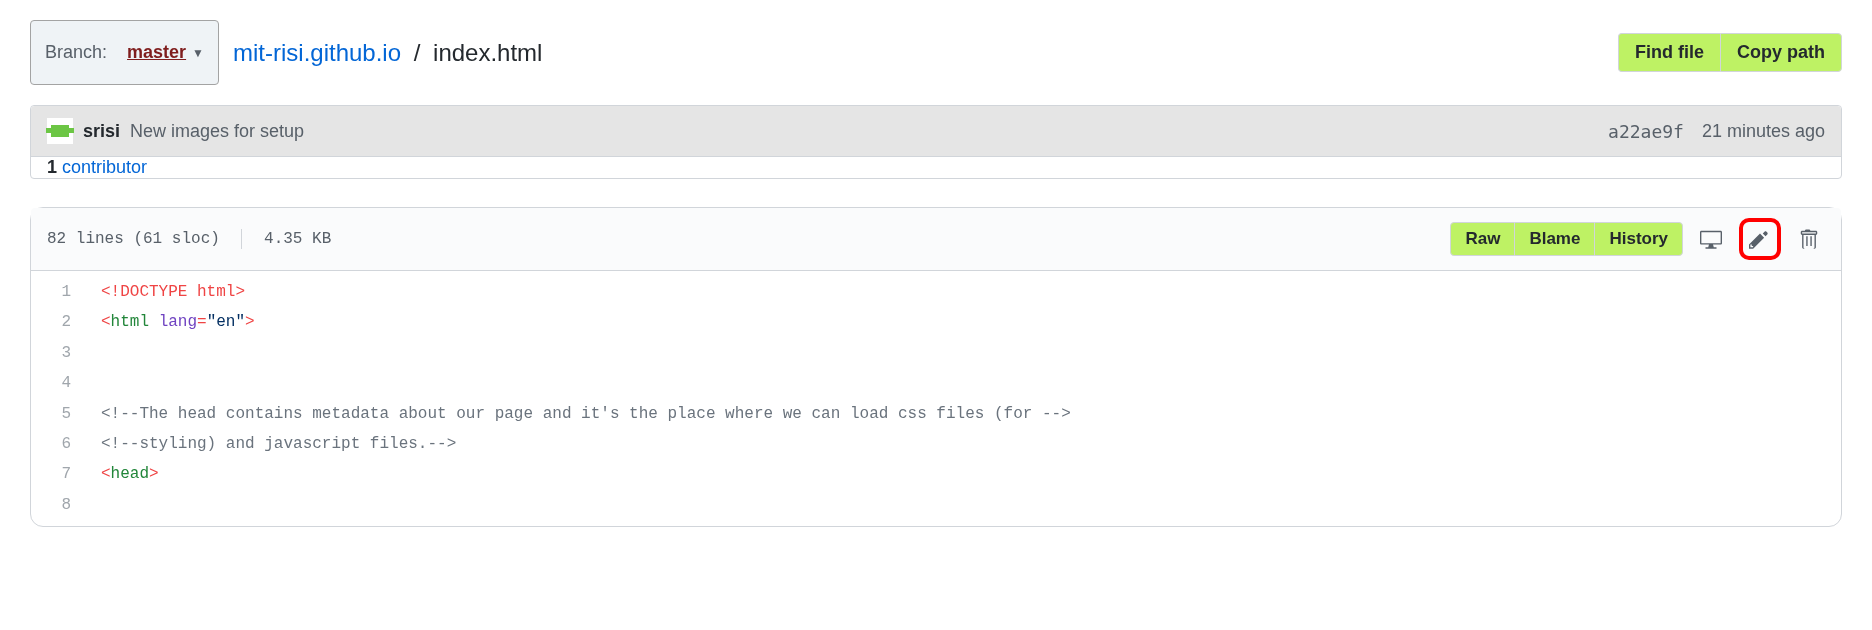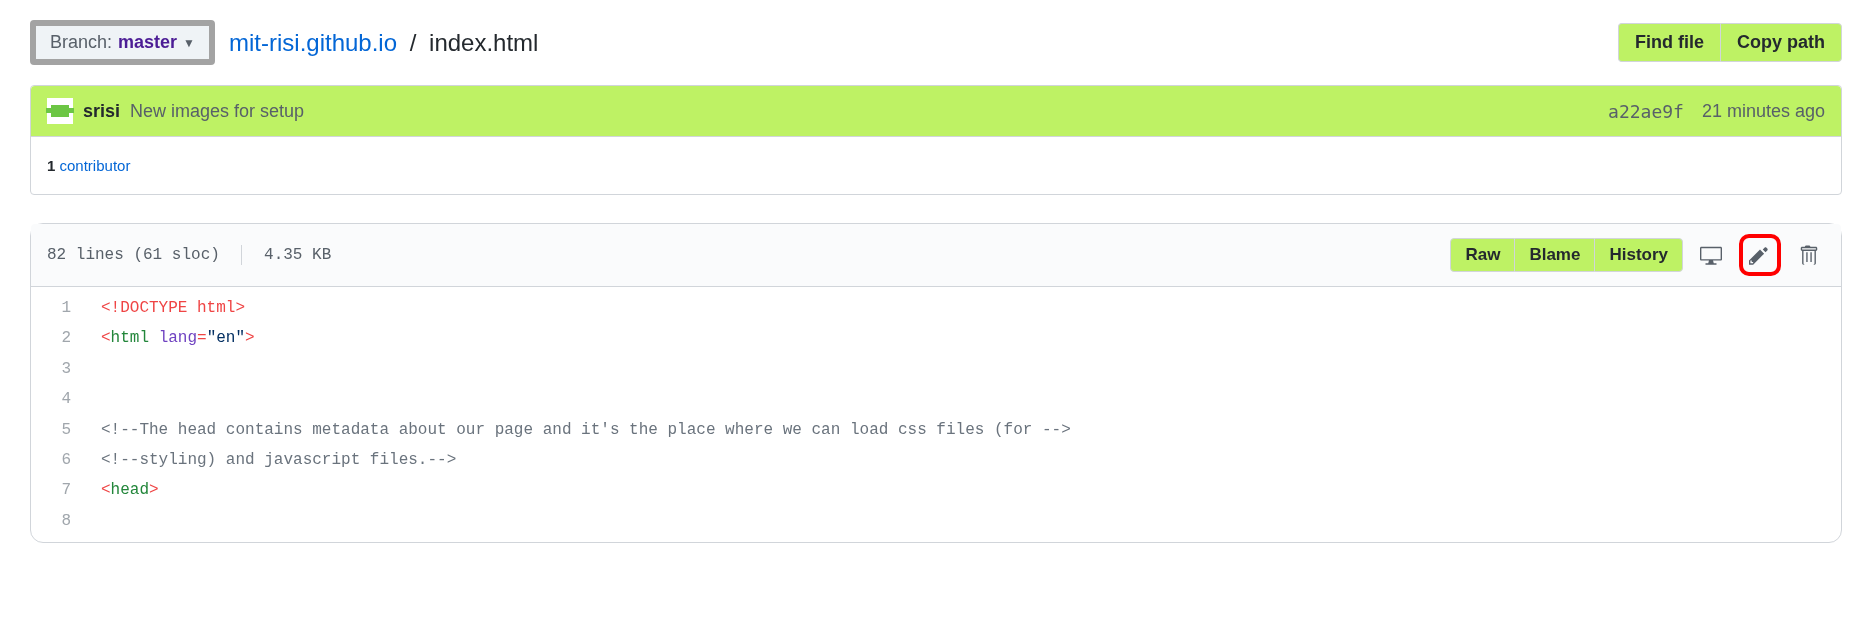--- a/index.html
+++ b/index.html
@@ -14,29 +14,29 @@
   .top-row {
     display: flex;
     align-items: center;
     justify-content: space-between;
     margin-bottom: 20px;
   }
   .top-left { display: flex; align-items: center; gap: 14px; }
   .branch-btn {
     display: inline-flex;
     align-items: center;
-    padding: 6px 14px;
+    padding: 21px 14px;
     font-size: 18px;
     background: #eff3f6;
-    border: 6px solid #a3a3a3;
+    border: 1px solid #a3a3a3;
     border-radius: 4px;
     cursor: pointer;
     color: #586069;
   }
-  .branch-btn .name { color: #4c1d95; font-weight: 600; margin-left: 6px; }
+  .branch-btn .name { color: #7f1d1d; font-weight: 600; margin-left: 20px; text-decoration: underline; }
   .branch-btn .caret { margin-left: 6px; font-size: 12px; }
   .breadcrumb { font-size: 24px; color: #24292e; }
   .breadcrumb .repo { color: #0366d6; }
   .breadcrumb .sep { margin: 0 6px; color: #24292e; }
   .breadcrumb .file { font-weight: 400; }
   .btn-group { display: flex; }
   .btn {
     padding: 8px 16px;
     font-size: 18px;
     font-weight: 600;
@@ -50,21 +50,21 @@
   .commit-box {
     border: 1px solid #d1d5da;
     border-radius: 4px;
     margin-bottom: 28px;
   }
   .commit-header {
     display: flex;
     align-items: center;
     justify-content: space-between;
     padding: 12px 16px;
-    background: #bef264;
+    background: #e5e5e5;
     border-bottom: 1px solid #d1d5da;
     border-radius: 4px 4px 0 0;
     font-size: 18px;
   }
   .commit-left { display: flex; align-items: center; gap: 10px; }
   .avatar {
     width: 26px; height: 26px;
     background: #fff;
     display: inline-flex;
     align-items: center;
@@ -79,22 +79,22 @@
   .avatar-inner::before, .avatar-inner::after {
     content:"";position:absolute;width:5px;height:5px;background:#6cc644;
   }
   .avatar-inner::before{left:-5px;top:3px;}
   .avatar-inner::after{right:-5px;top:3px;}
   .author-name { font-weight: 600; color: #24292e; }
   .commit-msg { color: #586069; }
   .commit-right { display: flex; align-items: center; gap: 18px; color: #586069; }
   .commit-sha { font-family: SFMono-Regular, Consolas, monospace; }
   .contributors {
-    padding: 20px 16px;
-    font-size: 15px;
+    padding: 0 16px;
+    font-size: 18px;
   }
   .contributors .count { font-weight: 600; }
   .contributors .link { color: #0366d6; }
   .file-box {
     border: 1px solid #d1d5da;
     border-radius: 13px;
   }
   .file-header {
     display: flex;
     align-items: center;

